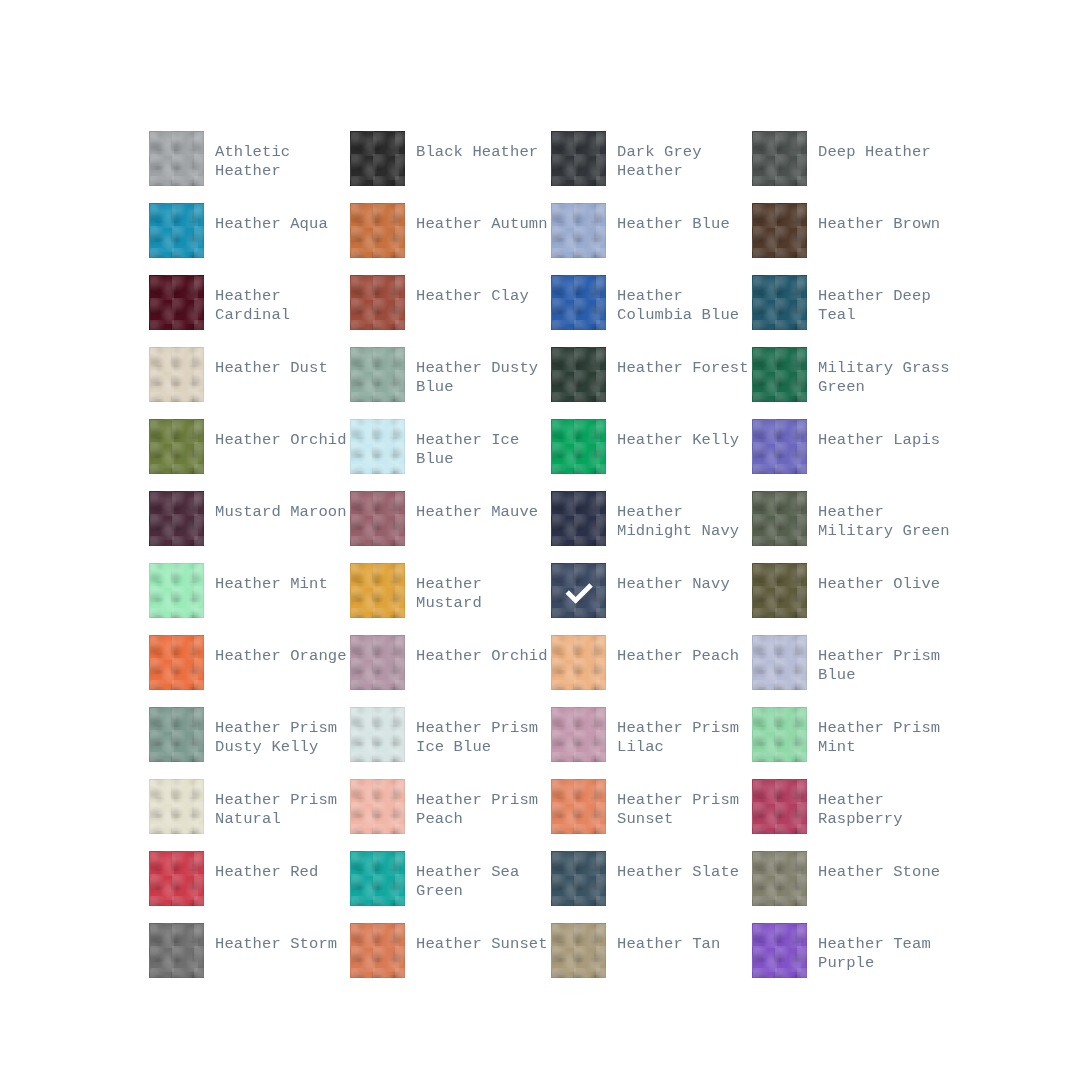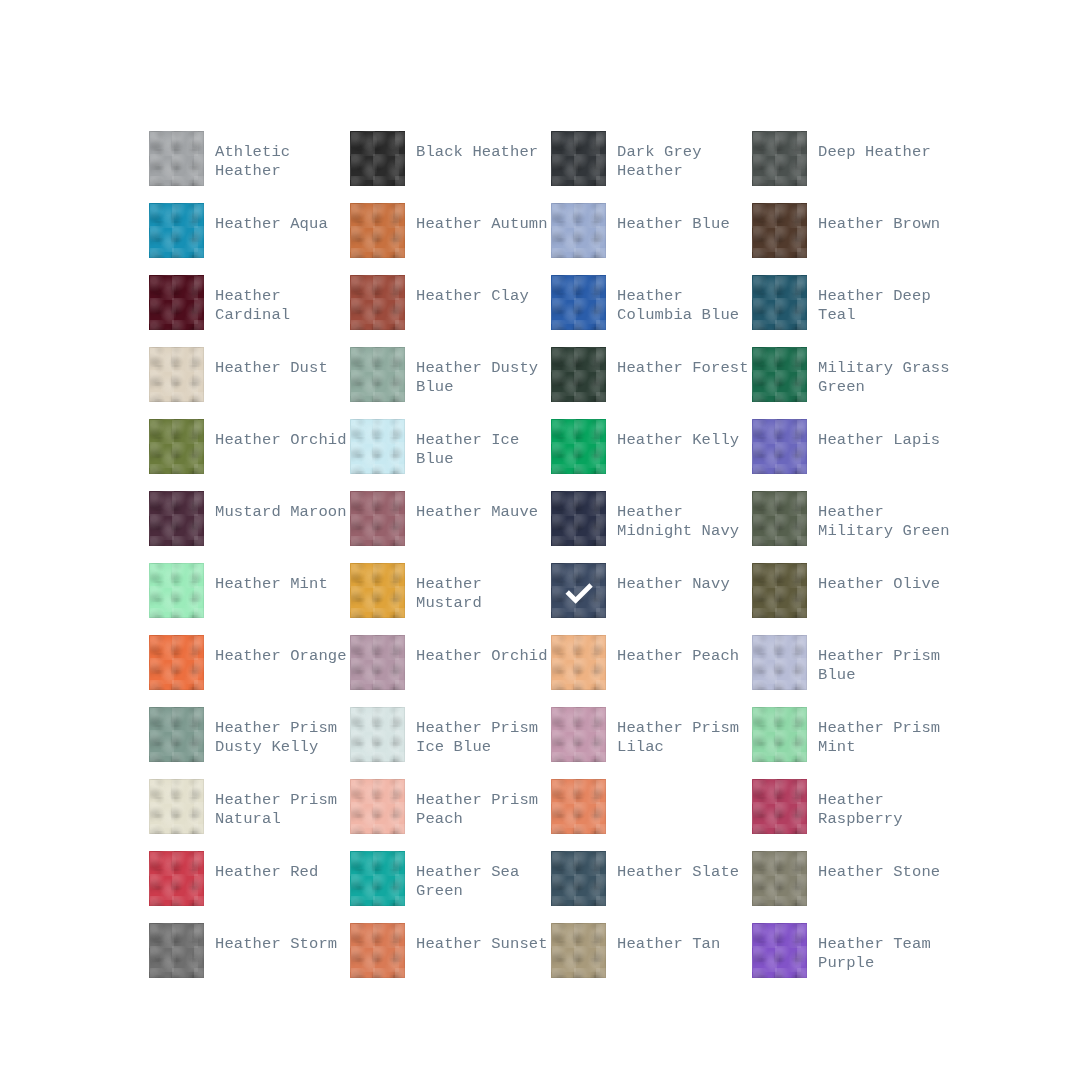--- a/index.html
+++ b/index.html
@@ -237,20 +237,21 @@
       <div class="swatch-option">
         <div class="swatch-chip" style="background-color: rgb(227, 224, 205);"></div>
         <span class="swatch-label">Heather Prism Natural</span>
       </div>
       <div class="swatch-option">
         <div class="swatch-chip" style="background-color: rgb(241, 182, 168);"></div>
         <span class="swatch-label">Heather Prism Peach</span>
       </div>
       <div class="swatch-option">
         <div class="swatch-chip" style="background-color: rgb(229, 133, 96);"></div>
+        <span class="swatch-label">Heather Prism Sunset</span>
       </div>
       <div class="swatch-option">
         <div class="swatch-chip" style="background-color: rgb(178, 62, 96);"></div>
         <span class="swatch-label">Heather Raspberry</span>
       </div>
       <div class="swatch-option">
         <div class="swatch-chip" style="background-color: rgb(204, 59, 76);"></div>
         <span class="swatch-label">Heather Red</span>
       </div>
       <div class="swatch-option">

